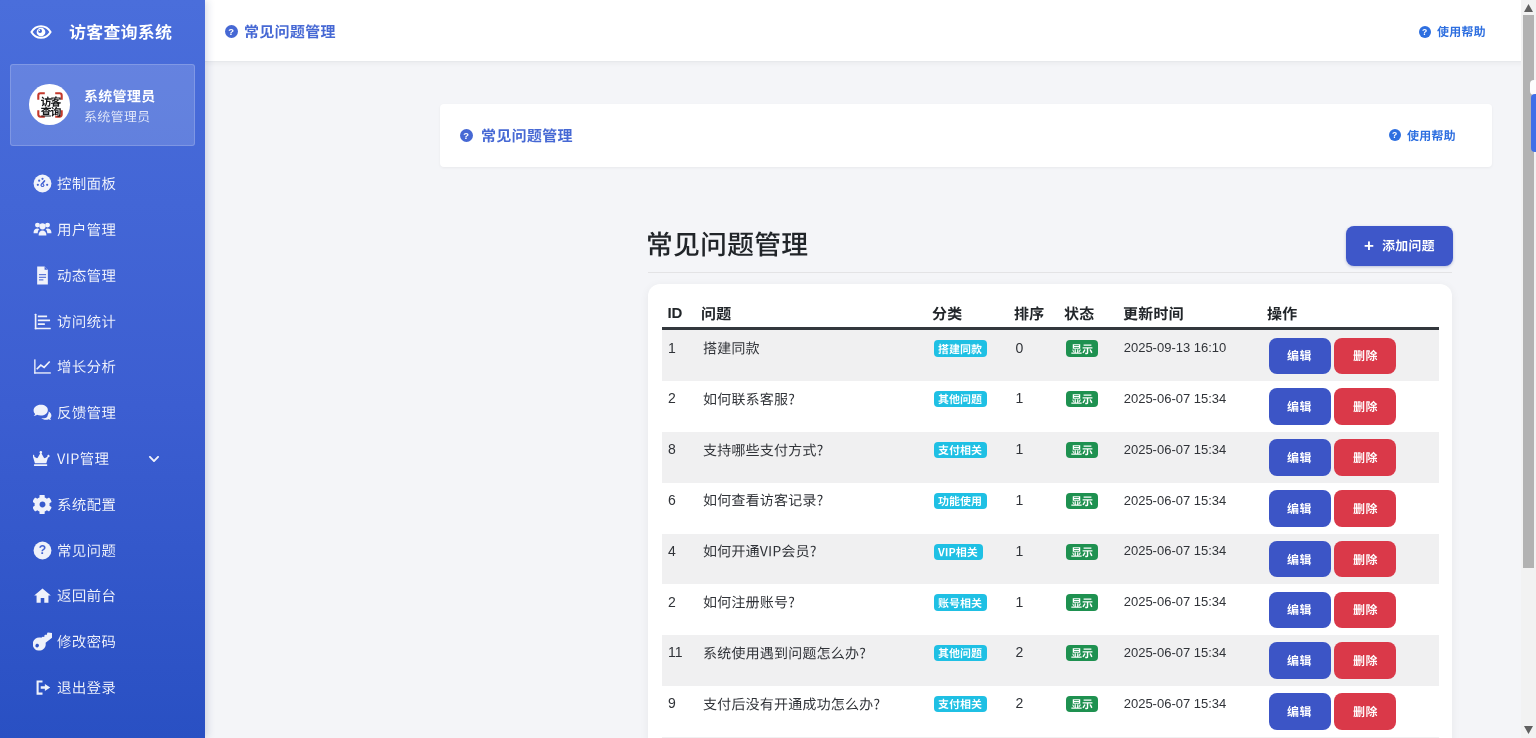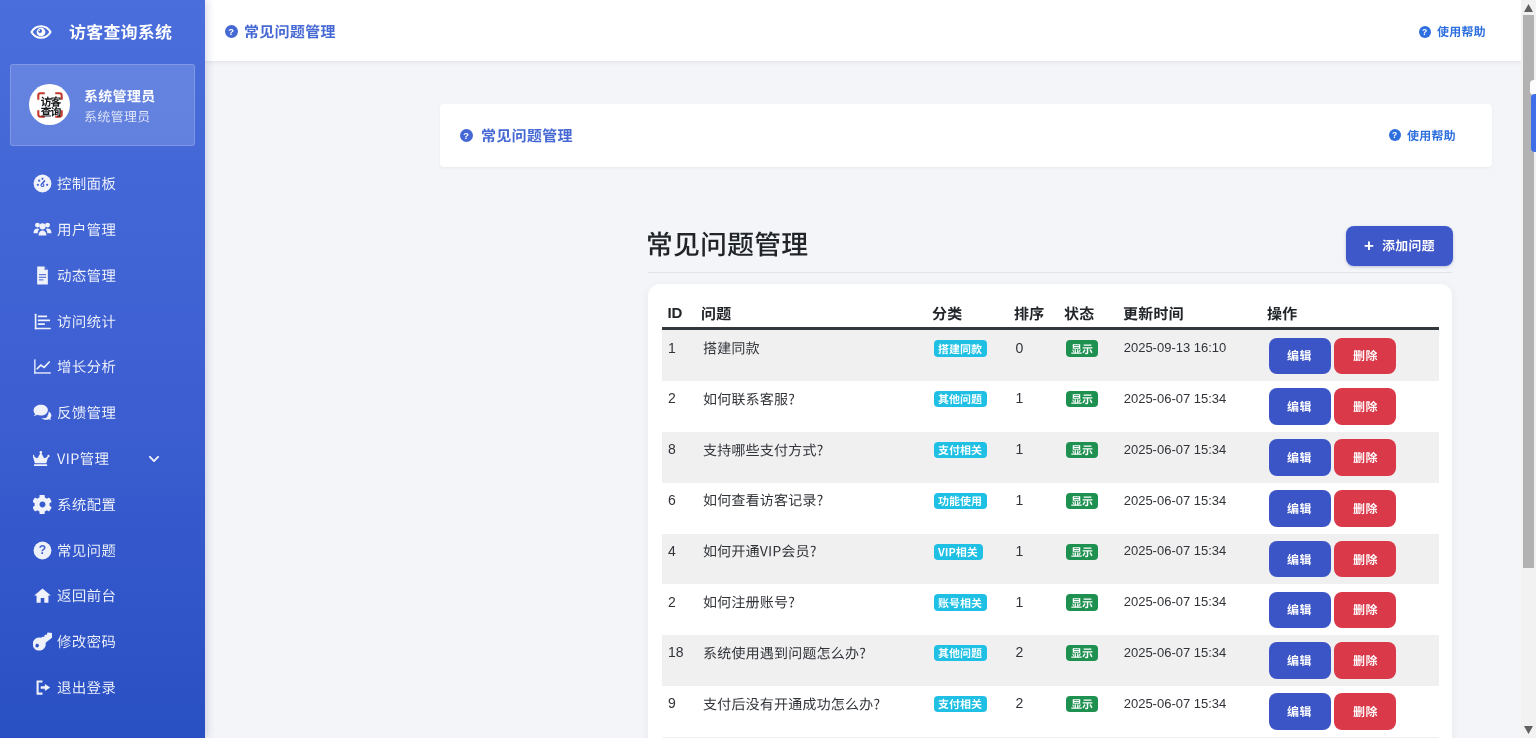--- a/index.html
+++ b/index.html
@@ -375,21 +375,21 @@
     </g>
   </svg>
 <div class="ab" style="left:1334.2px;top:591.6px;width:62.1px;height:36.5px;background:#da3949;border-radius:8px"></div>
 <svg class="ab" style="left:1352.8px;top:601.3px;" width="26" height="17">
     <g transform="matrix(0.01200,0,0,-0.01200,0,13.06)" fill="#ffffff">
       <use href="#g42"></use>
       <use href="#g43" x="1042"></use>
     </g>
   </svg>
 <div class="ab" style="left:661.7px;top:635.2px;width:777.7px;height:50.8px;background:#f0f0f1"></div>
-<div class="ab" style="left:667.9px;top:642.3px;font-size:14.0px;color:#303338;font-weight:400;line-height:21.0px;letter-spacing:0.00px;">18</div>
+<div class="ab" style="left:667.9px;top:642.3px;font-size:14.0px;color:#303338;font-weight:400;line-height:21.0px;letter-spacing:0.00px;">11</div>
 <svg class="ab" style="left:702.9px;top:642.8px;" width="164" height="20">
     <g transform="matrix(0.01400,0,0,-0.01400,0,15.32)" fill="#303338">
       <use href="#g47"></use>
       <use href="#g87" x="1014"></use>
       <use href="#g88" x="2029"></use>
       <use href="#g89" x="3043"></use>
       <use href="#g90" x="4057"></use>
       <use href="#g91" x="5071"></use>
       <use href="#g92" x="6086"></use>
       <use href="#g93" x="7100"></use>

